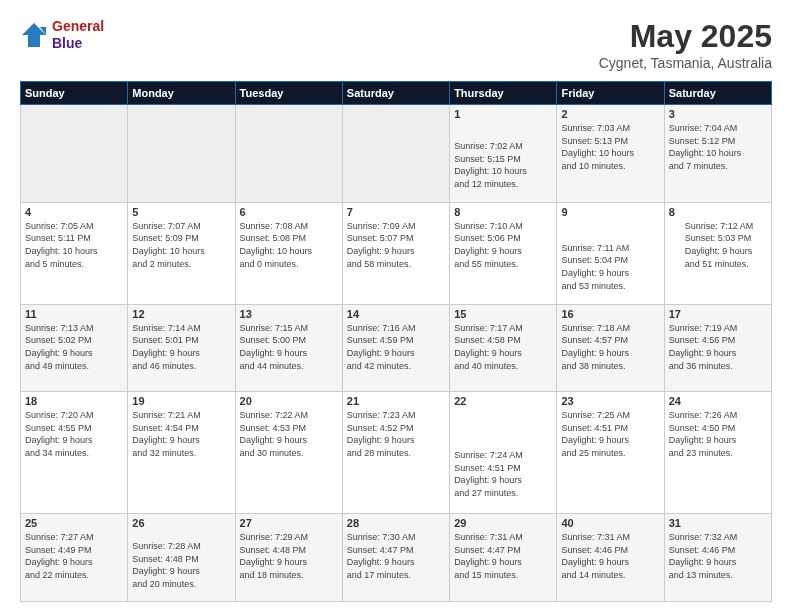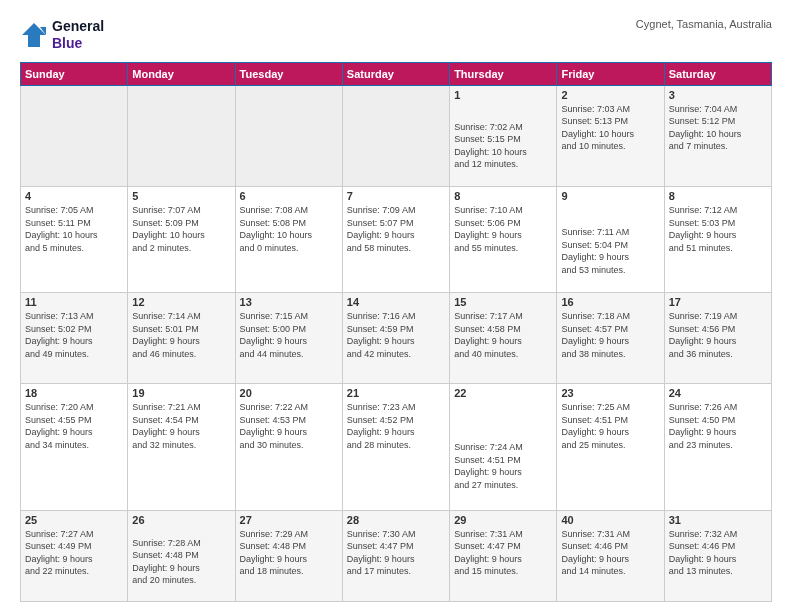--- a/index.html
+++ b/index.html
@@ -27,49 +27,49 @@
       display: flex;
       align-items: center;
     }
     .logo-text {
       display: flex;
       flex-direction: column;
       font-size: 14px;
       font-weight: bold;
       line-height: 1.2;
     }
-    .logo-general { color: #0f172a; }
+    .logo-general { color: #b91c1c; }
     .logo-blue { color: #4c1d95; }
     .logo-icon {
       width: 28px;
       height: 28px;
       margin-right: 4px;
     }
     .title-block {
       text-align: right;
     }
     .main-title {
       font-size: 32px;
       font-weight: bold;
       color: #333;
     }
     .subtitle {
-      font-size: 11px;
+      font-size: 14px;
       color: #555;
       margin-left: 46px;
     }
     .calendar {
       flex: 1;
       border: 1px solid #ccc;
       border-collapse: collapse;
       width: 100%;
       table-layout: fixed;
     }
     .calendar thead tr th {
-      background: #be185d;
+      background: #0f172a;
       color: #fff;
       font-size: 11px;
       font-weight: bold;
       padding: 5px 4px;
       text-align: left;
       border: 1px solid #1a6aaf;
     }
     .calendar tbody tr td {
       border: 1px solid #ccc;
       vertical-align: top;
@@ -107,20 +107,21 @@
       <svg class="logo-icon" viewBox="0 0 28 28">
         <polygon points="14,2 26,14 20,14 20,26 8,26 8,14 2,14" fill="#2a7abf"></polygon>
         <polygon points="20,6 26,6 26,14" fill="#2a7abf"></polygon>
       </svg>
       <div class="logo-text">
         <span class="logo-general">General</span>
         <span class="logo-blue">Blue</span>
       </div>
     </div>
     <div class="title-block">
+      <div class="main-title">May 2025</div>
       <div class="subtitle">Cygnet, Tasmania, Australia</div>
     </div>
   </div>
 
   <table class="calendar">
     <thead>
       <tr>
       <th>Sunday</th>
           <th>Monday</th>
           <th>Tuesday</th>
@@ -196,21 +197,21 @@
           </td>
           <td>
             <span class="day-num">9</span>
             <div class="day-info" style="white-space: pre-line; margin-top: 24px;">Sunrise: 7:11 AM
 Sunset: 5:04 PM
 Daylight: 9 hours
 and 53 minutes.</div>
           </td>
           <td>
             <span class="day-num">8</span>
-            <div class="day-info" style="white-space: pre-line;">Sunrise: 7:12 AM
+            <div class="day-info" style="white-space: pre-line; margin-left: 16px;">Sunrise: 7:12 AM
 Sunset: 5:03 PM
 Daylight: 9 hours
 and 51 minutes.</div>
           </td>
         </tr>
         <tr>
           <td>
             <span class="day-num">11</span>
             <div class="day-info" style="white-space: pre-line;">Sunrise: 7:13 AM
 Sunset: 5:02 PM

